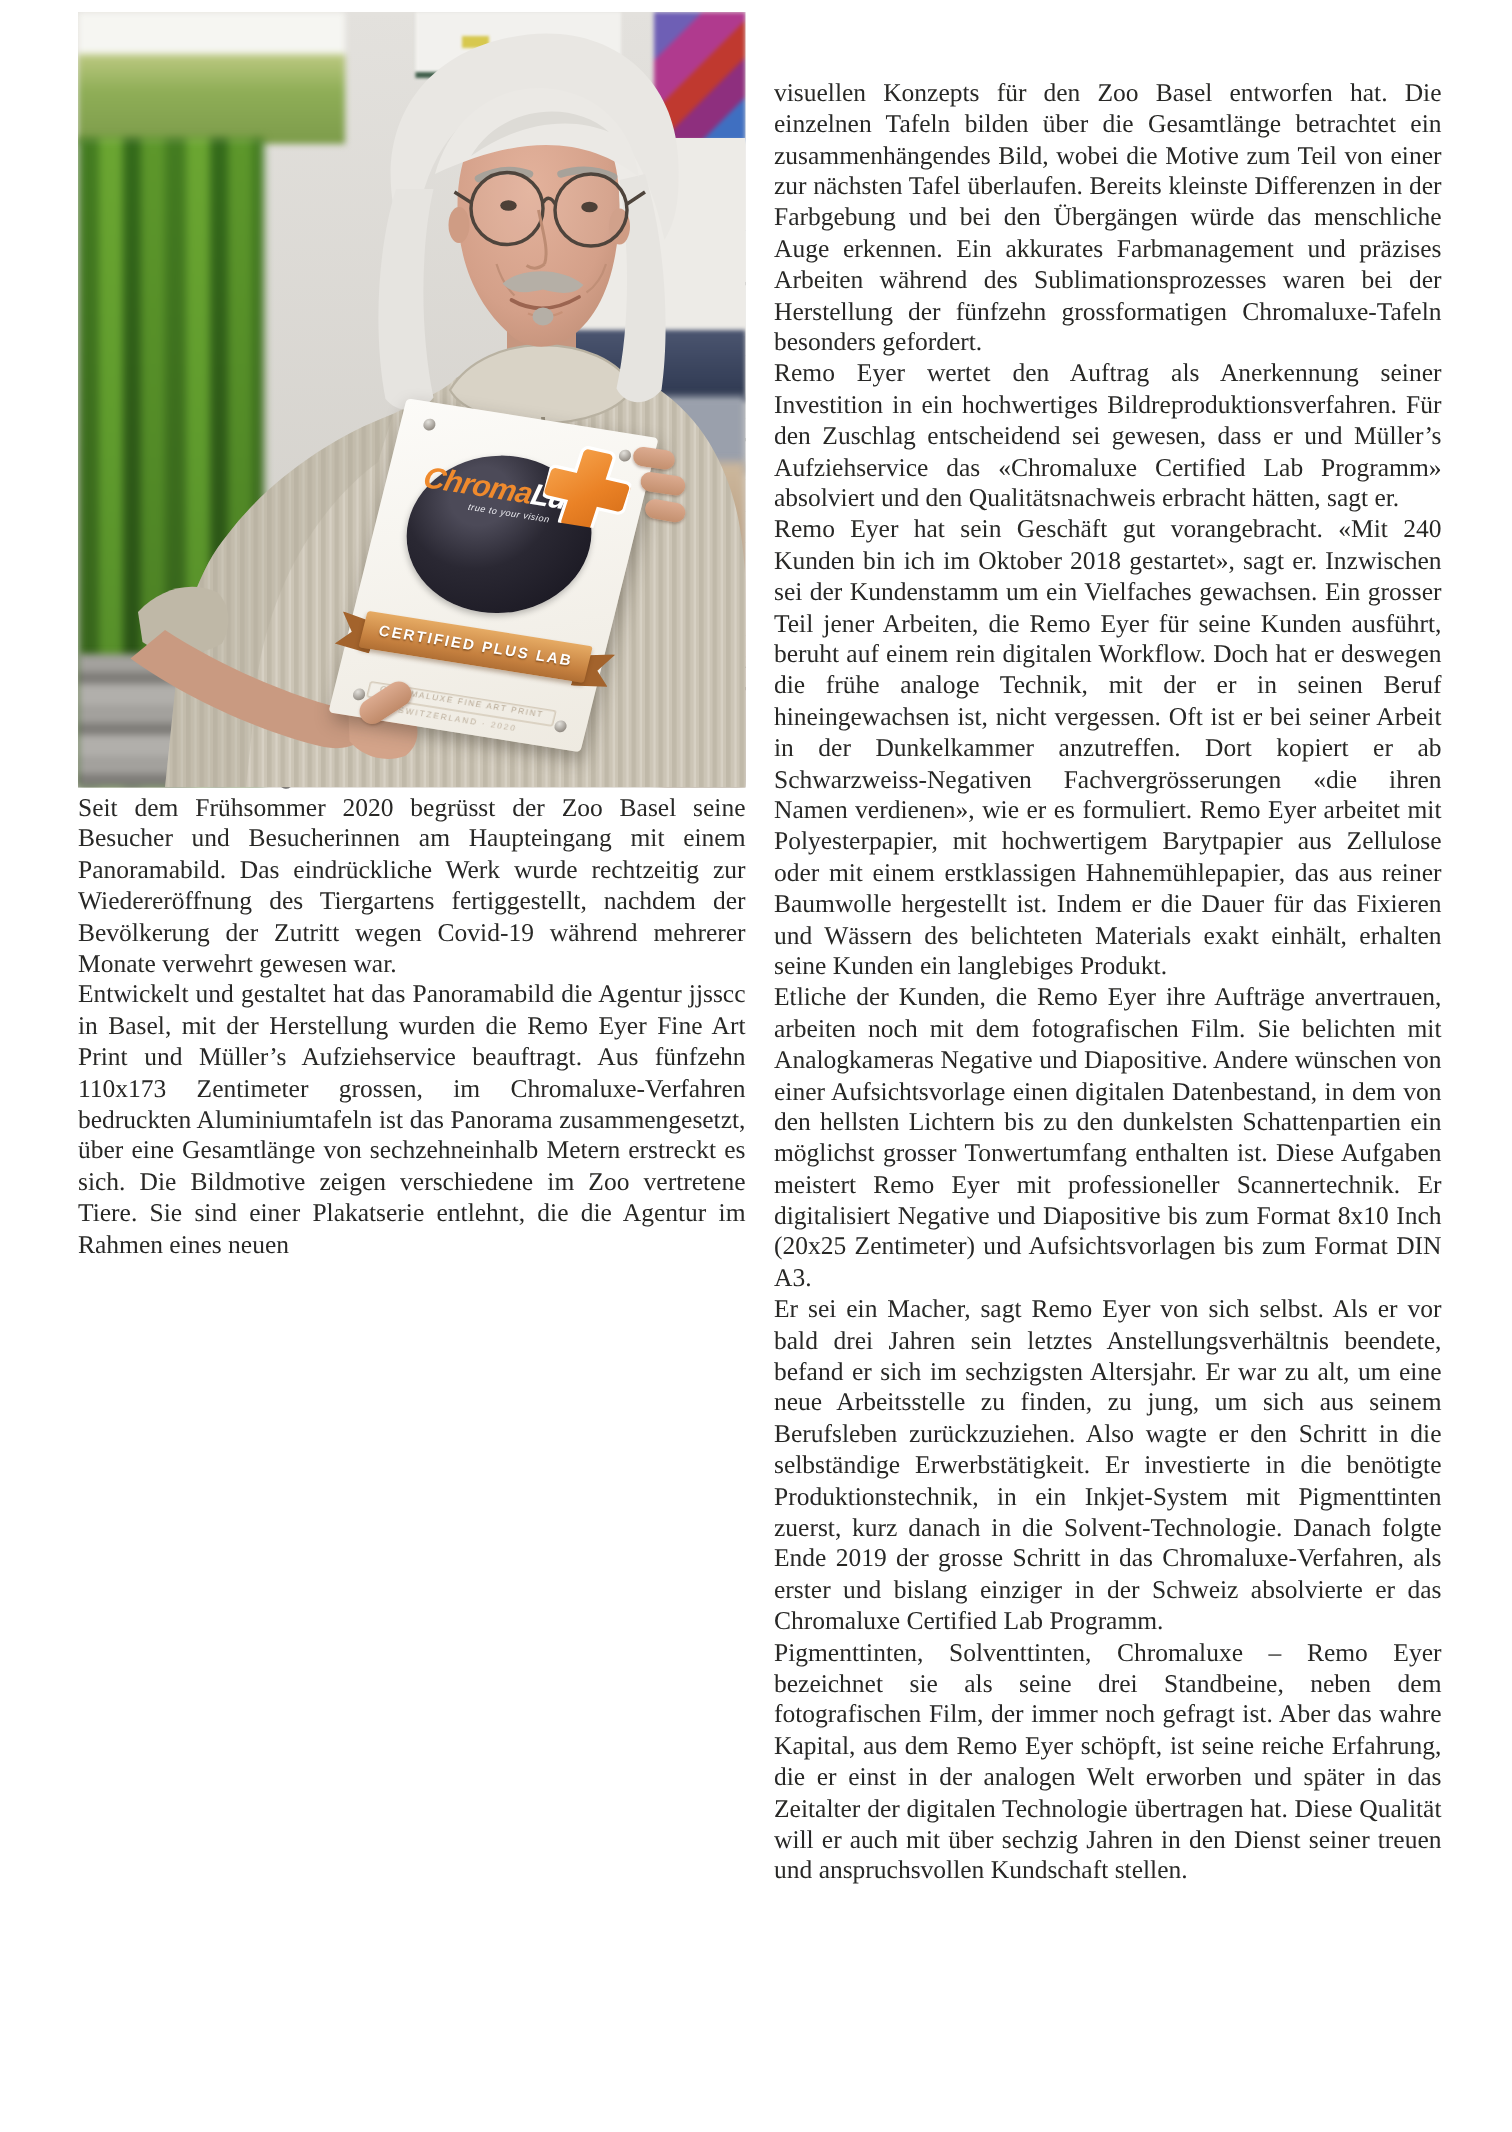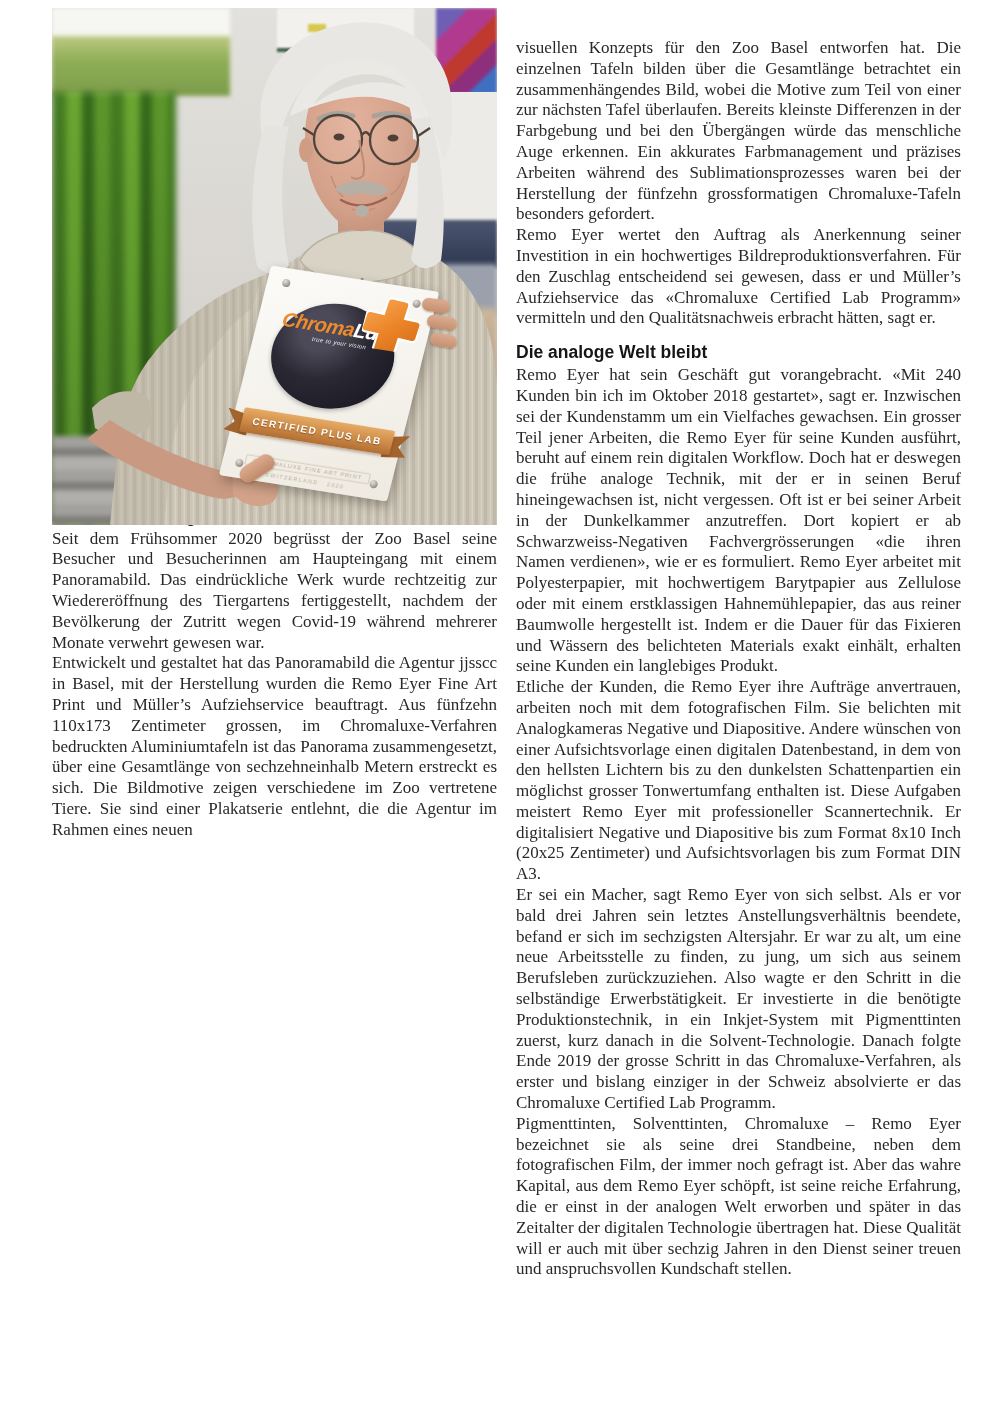--- a/index.html
+++ b/index.html
@@ -1,20 +1,20 @@
 <!DOCTYPE html>
 <html lang="de"><head>
 <meta charset="utf-8">
 <style>
   html,body{margin:0;padding:0;background:#ffffff;}
   .page{position:relative;width:1008px;height:1421px;background:#ffffff;overflow:hidden;
         font-family:"Liberation Serif",serif;}
   
   .left-col{position:absolute;left:52px;top:8px;width:445px;}
-  .right-col{position:absolute;left:516px;top:38px;width:445px;}
+  .right-col{position:absolute;left:516px;top:52px;width:445px;}
   .caption{margin:23px 0 0 0;font:bold 17px/23px "Liberation Sans",sans-serif;color:#1b1b1b;}
   .body-text{margin-top:39px;}
   p.body{margin:0;font:17px/20.8px "Liberation Serif",serif;color:#282826;text-align:justify;
          hyphens:auto;-webkit-hyphens:auto;}
   h3.sub{margin:13px 0 2px 0;font:bold 17.5px/21px "Liberation Sans",sans-serif;color:#161616;}
   .right-col h3.sub:first-child{margin-top:0;}
   
   .photo{position:absolute;left:0;top:0;width:445px;height:517px;overflow:hidden;
          background:linear-gradient(#e3e1dd,#cfccc6);}
   .photo *{position:absolute;}
@@ -224,21 +224,20 @@
       <p class="body">und an den Kunden verschickt hat. Neben einem tiefgreifenden Verständnis reprotechnischer Gesetzmässigkeiten ist hier gutes Handwerk gefragt. Es sind Kompetenzen, die sich Remo Eyer und sein Partner Müller’s Aufziehservice über viele Jahre hinweg angeeignet haben, die sich nicht einfach über einen Crash-Kurs vermitteln lassen.</p>
       <p class="body">Amateuren, die mit Chromaluxe arbeiten, sind zudem bei den Formaten bald Grenzen gesetzt. Das Spektrum beginnt bei der kleinen Platte unterhalb DIN A4 und endet bei der grössten Tafel mit 120 x 240 Zentimetern. Produktionstechnik für die kleinen Formate ist auf dem Markt durchaus für die bescheidenen Budgets erhältlich. Will ein Chromaluxe-Anwender auch die grössten Formate bedrucken, muss er aber bereit sein, mehrere zehntausend Franken in die entsprechende Technik zu investieren. Zudem gilt: Nur jene Kandidaten, die ein Format von mindestens 60 x 80 Zentimetern bedrucken können, sind für das «Chromaluxe Certified Lab Programm» zugelassen.</p>
       <h3 class="sub">Die Anerkennung</h3>
       <p class="body">Seit dem Frühsommer 2020 begrüsst der Zoo Basel seine Besucher und Besucherinnen am Haupteingang mit einem Panoramabild. Das eindrückliche Werk wurde rechtzeitig zur Wiedereröffnung des Tiergartens fertiggestellt, nachdem der Bevölkerung der Zutritt wegen Covid-19 während mehrerer Monate verwehrt gewesen war.</p>
       <p class="body">Entwickelt und gestaltet hat das Panoramabild die Agentur jjsscc in Basel, mit der Herstellung wurden die Remo Eyer Fine Art Print und Müller’s Aufziehservice beauftragt. Aus fünfzehn 110x173 Zentimeter grossen, im Chromaluxe-Verfahren bedruckten Aluminiumtafeln ist das Panorama zusammengesetzt, über eine Gesamtlänge von sechzehneinhalb Metern erstreckt es sich. Die Bildmotive zeigen verschiedene im Zoo vertretene Tiere. Sie sind einer Plakatserie entlehnt, die die Agentur im Rahmen eines neuen</p>
     </div>
   </div>
 
   <div class="right-col">
     <p class="body">visuellen Konzepts für den Zoo Basel entworfen hat. Die einzelnen Tafeln bilden über die Gesamtlänge betrachtet ein zusammenhängendes Bild, wobei die Motive zum Teil von einer zur nächsten Tafel überlaufen. Bereits kleinste Differenzen in der Farbgebung und bei den Übergängen würde das menschliche Auge erkennen. Ein akkurates Farbmanagement und präzises Arbeiten während des Sublimationsprozesses waren bei der Herstellung der fünfzehn grossformatigen Chromaluxe-Tafeln besonders gefordert.</p>
-    <p class="body">Remo Eyer wertet den Auftrag als Anerkennung seiner Investition in ein hochwertiges Bildreproduktionsverfahren. Für den Zuschlag entscheidend sei gewesen, dass er und Müller’s Aufziehservice das «Chromaluxe Certified Lab Programm» vermitteln und den Qualitätsnachweis erbracht hätten, sagt er.</p>
-    <h3 class="sub">Die analoge Welt bleibt</h3>
+    <p class="body">Remo Eyer wertet den Auftrag als Anerkennung seiner Investition in ein hochwertiges Bildreproduktionsverfahren. Für den Zuschlag entscheidend sei gewesen, dass er und Müller’s Aufziehservice das «Chromaluxe Certified Lab Programm» absolviert und den Qualitätsnachweis erbracht hätten, sagt er.</p>
     <p class="body">Remo Eyer hat sein Geschäft gut vorangebracht. «Mit 240 Kunden bin ich im Oktober 2018 gestartet», sagt er. Inzwischen sei der Kundenstamm um ein Vielfaches gewachsen. Ein grosser Teil jener Arbeiten, die Remo Eyer für seine Kunden ausführt, beruht auf einem rein digitalen Workflow. Doch hat er deswegen die frühe analoge Technik, mit der er in seinen Beruf hineingewachsen ist, nicht vergessen. Oft ist er bei seiner Arbeit in der Dunkelkammer anzutreffen. Dort kopiert er ab Schwarzweiss-Negativen Fachvergrösserungen «die ihren Namen verdienen», wie er es formuliert. Remo Eyer arbeitet mit Polyesterpapier, mit hochwertigem Barytpapier aus Zellulose oder mit einem erstklassigen Hahnemühlepapier, das aus reiner Baumwolle hergestellt ist. Indem er die Dauer für das Fixieren und Wässern des belichteten Materials exakt einhält, erhalten seine Kunden ein langlebiges Produkt.</p>
     <p class="body">Etliche der Kunden, die Remo Eyer ihre Aufträge anvertrauen, arbeiten noch mit dem fotografischen Film. Sie belichten mit Analogkameras Negative und Diapositive. Andere wünschen von einer Aufsichtsvorlage einen digitalen Datenbestand, in dem von den hellsten Lichtern bis zu den dunkelsten Schattenpartien ein möglichst grosser Tonwertumfang enthalten ist. Diese Aufgaben meistert Remo Eyer mit professioneller Scannertechnik. Er digitalisiert Negative und Diapositive bis zum Format 8x10 Inch (20x25 Zentimeter) und Aufsichtsvorlagen bis zum Format DIN A3.</p>
     <p class="body">Er sei ein Macher, sagt Remo Eyer von sich selbst. Als er vor bald drei Jahren sein letztes Anstellungsverhältnis beendete, befand er sich im sechzigsten Altersjahr. Er war zu alt, um eine neue Arbeitsstelle zu finden, zu jung, um sich aus seinem Berufsleben zurückzuziehen. Also wagte er den Schritt in die selbständige Erwerbstätigkeit. Er investierte in die benötigte Produktionstechnik, in ein Inkjet-System mit Pigmenttinten zuerst, kurz danach in die Solvent-Technologie. Danach folgte Ende 2019 der grosse Schritt in das Chromaluxe-Verfahren, als erster und bislang einziger in der Schweiz absolvierte er das Chromaluxe Certified Lab Programm.</p>
     <p class="body">Pigmenttinten, Solventtinten, Chromaluxe – Remo Eyer bezeichnet sie als seine drei Standbeine, neben dem fotografischen Film, der immer noch gefragt ist. Aber das wahre Kapital, aus dem Remo Eyer schöpft, ist seine reiche Erfahrung, die er einst in der analogen Welt erworben und später in das Zeitalter der digitalen Technologie übertragen hat. Diese Qualität will er auch mit über sechzig Jahren in den Dienst seiner treuen und anspruchsvollen Kundschaft stellen.</p>
   </div>
 
 </div>
 
 </body></html>

